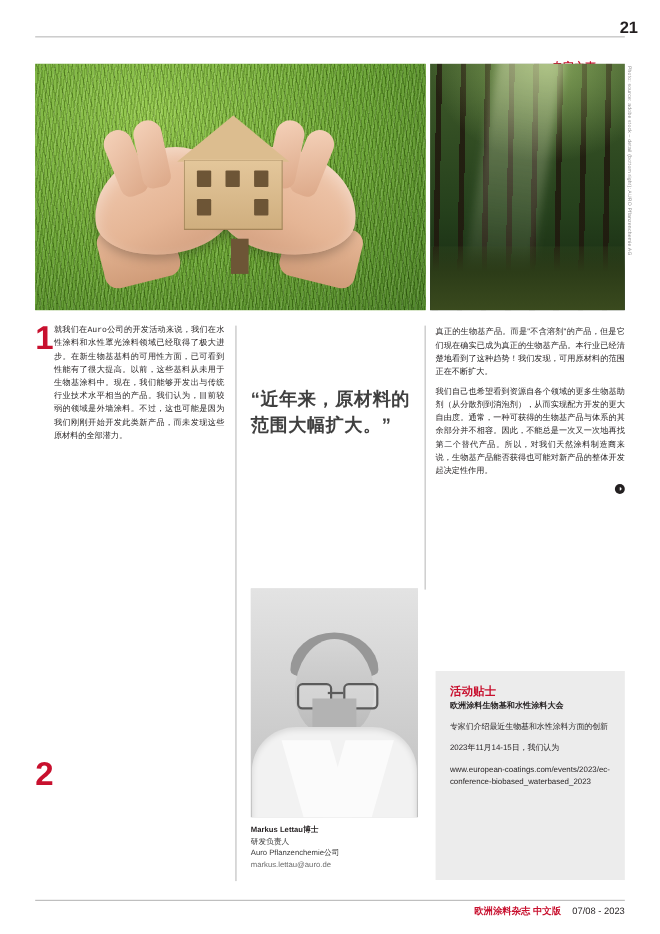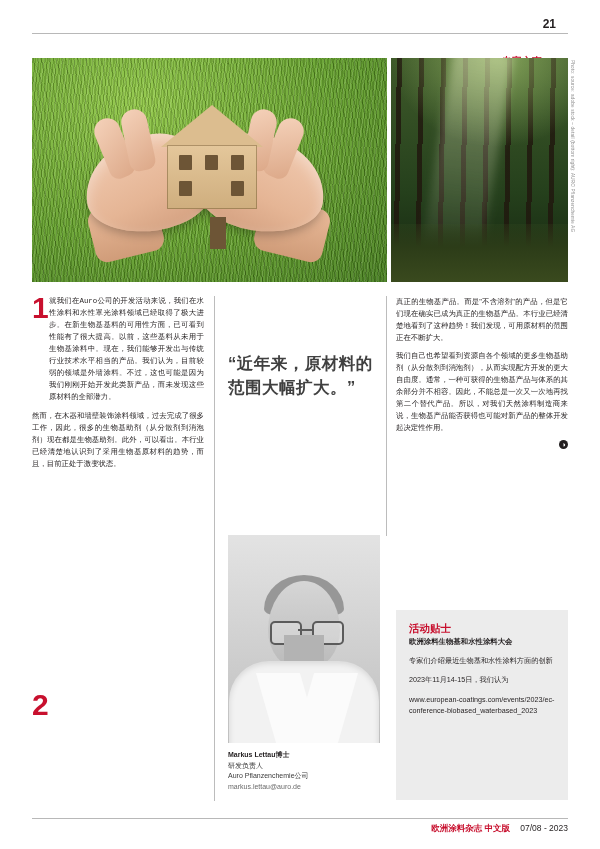--- a/index.html
+++ b/index.html
@@ -39,22 +39,22 @@
     position: absolute;
     right: 58px; top: 19px;
     font-size: 9.5px;
     font-weight: bold;
     color: #c8102e;
     letter-spacing: 0.5px;
     margin-top: 36px;
   }
   .header-page {
     position: absolute;
-    right: 44px; top: 17px;
-    font-size: 12px;
+    right: 20px; top: 17px;
+    font-size: 15px;
     font-weight: bold;
     color: #231f20;
   }
 
   
   .img-main {
     position: absolute;
     left: 32px; top: 58px;
     width: 355px; height: 224px;
     overflow: hidden;
@@ -427,21 +427,20 @@
   </div>
 
   <div class="credit">Photo: source: adobe stock – detail (bottom right): AURO Pflanzenchemie AG</div>
 
   <div class="divider div-a"></div>
   <div class="divider div-b"></div>
 
   <div class="dropcap dc1">1</div>
   <div class="col col1">
     <p class="col1-first">就我们在Auro公司的开发活动来说，我们在水性涂料和水性罩光涂料领域已经取得了极大进步。在新生物基基料的可用性方面，已可看到性能有了很大提高。以前，这些基料从未用于生物基涂料中。现在，我们能够开发出与传统行业技术水平相当的产品。我们认为，目前较弱的领域是外墙涂料。不过，这也可能是因为我们刚刚开始开发此类新产品，而未发现这些原材料的全部潜力。</p>
-    <p>然而，在木器和墙壁装饰涂料领域，过去完成了很多工作，因此，很多的生物基助剂（从分散剂到消泡剂）现在都是生物基助剂。此外，可以看出。本行业已经清楚地认识到了采用生物基原材料的趋势，而且，目前正处于激变状态。</p>
   </div>
 
   <div class="dropcap dc2">2</div>
 
   <div class="pullquote">“近年来，原材料的范围大幅扩大。”</div>
 
   <div class="portrait">
     <div class="pt-bg"></div>
     <div class="pt-hair"></div>
     <div class="pt-head"></div>

